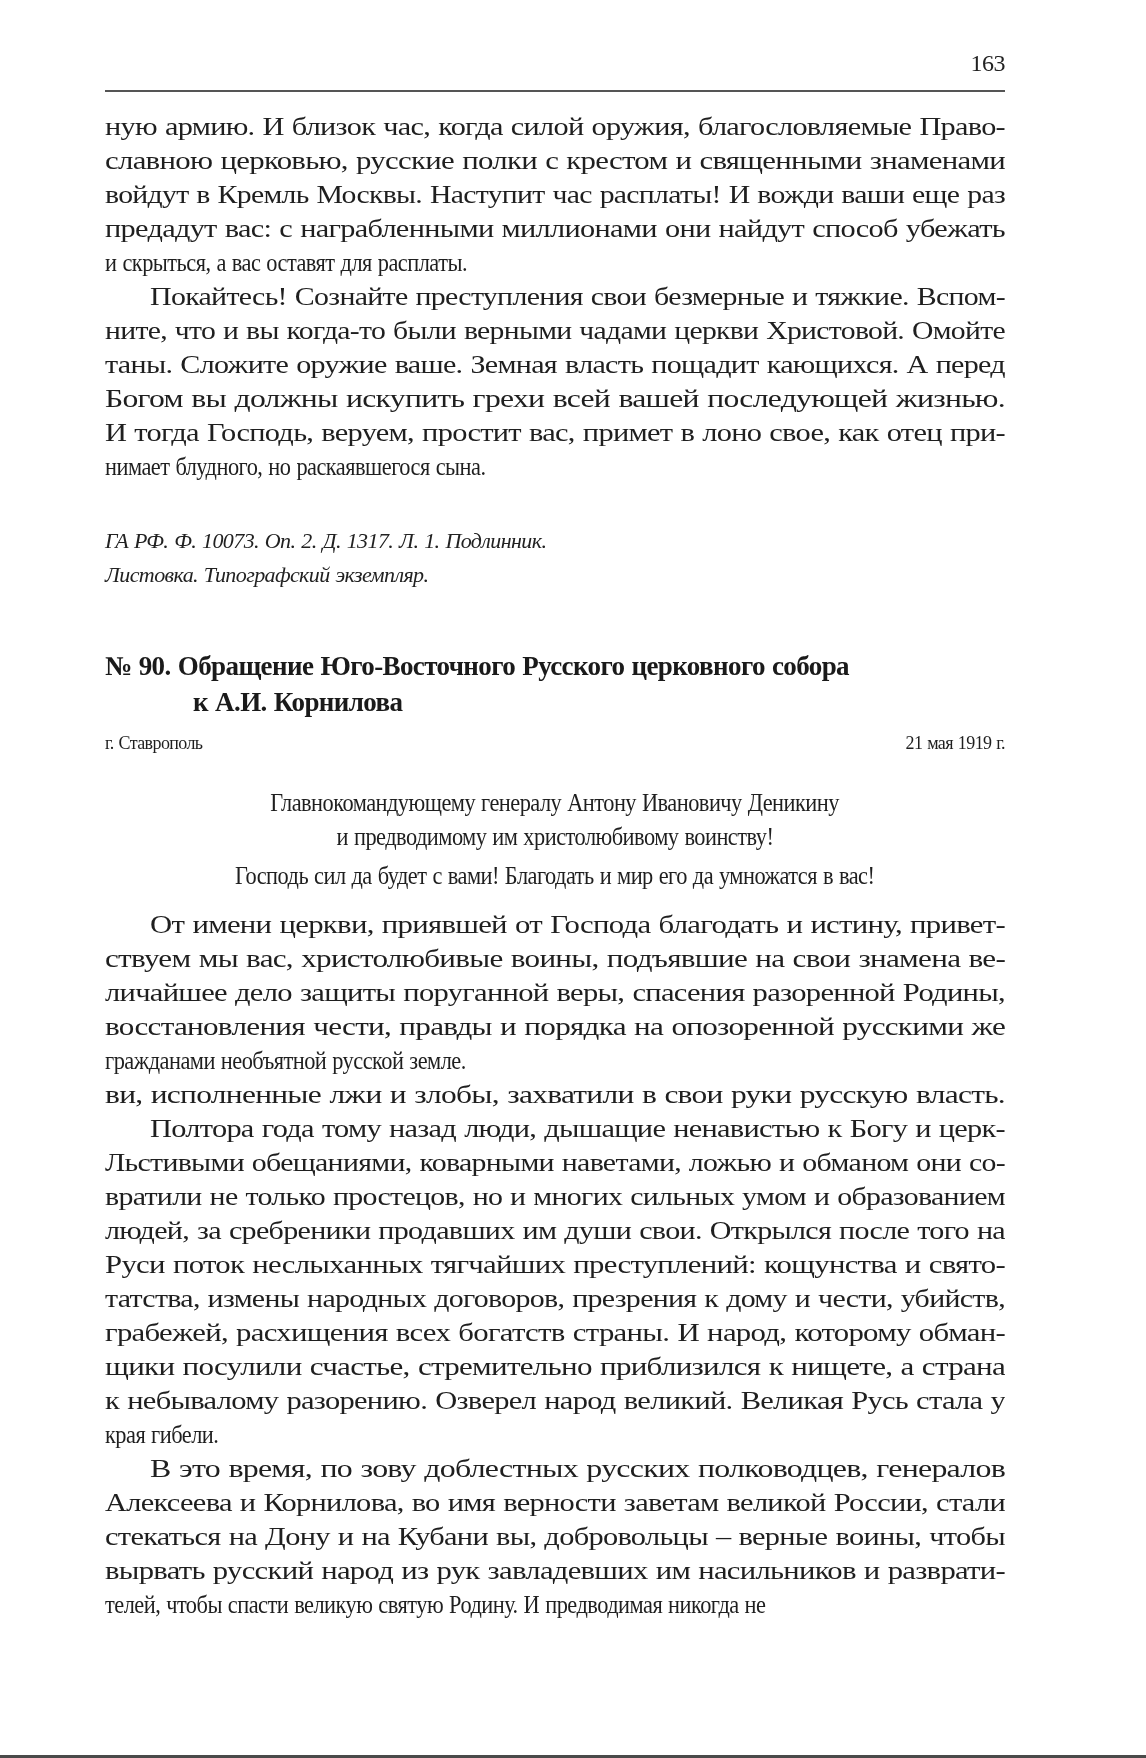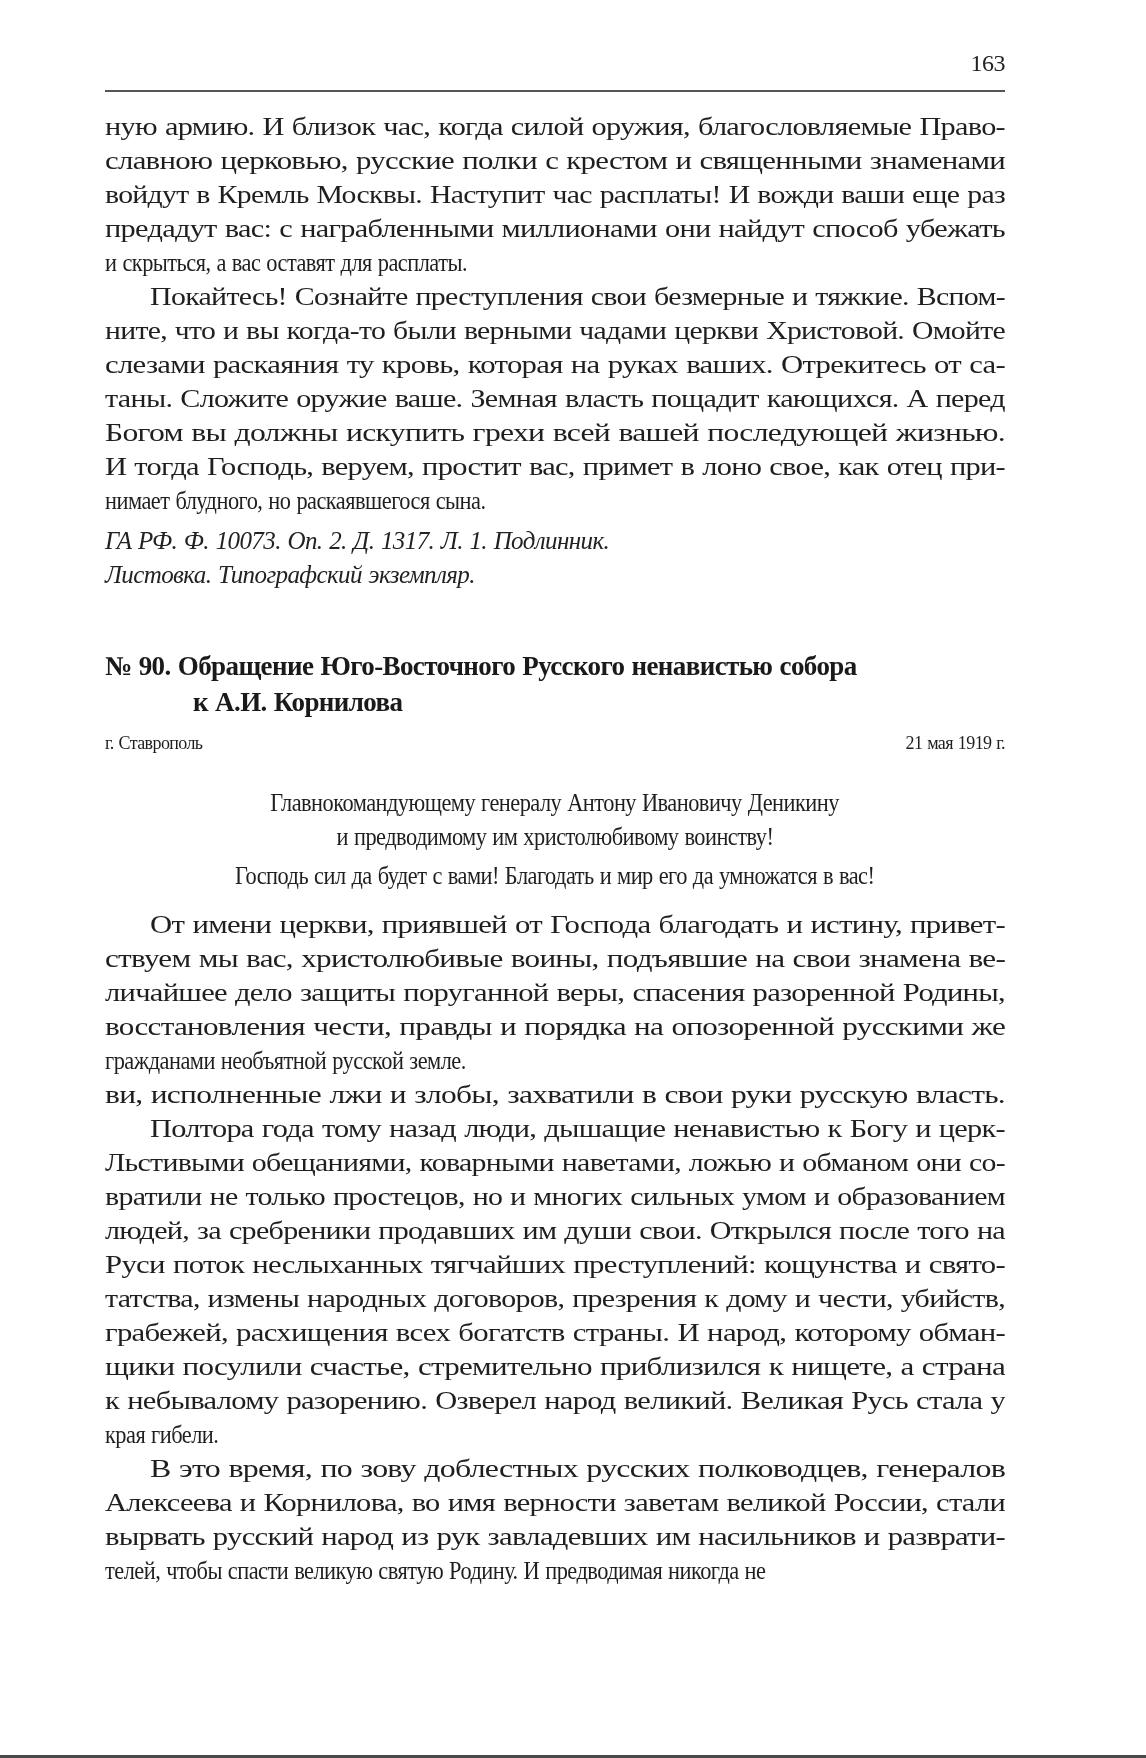--- a/index.html
+++ b/index.html
@@ -56,21 +56,21 @@
       
       text-align: justify;
       text-align-last: justify;
       white-space: normal;
       overflow: hidden;
     }
     .indent { padding-left: 45px; }
     .c { text-align: center; }
     .src {
       font-style: italic;
-      font-size: 25px;
+      font-size: 22px;
       height: 34px;
       line-height: 34px;
       display: block;
       white-space: nowrap;
       color: #222;
     }
     .doc-heading {
       font-weight: bold;
       font-size: 27px;
       line-height: 36px;
@@ -98,36 +98,35 @@
   <div id="prev-p0">
       <span class="line condensed j" style="white-space: nowrap; text-align-last: auto;"><span style="white-space: nowrap; display: inline-block; transform-origin: left center; transform: scaleX(1.1652);">ную армию. И близок час, когда силой оружия, благословляемые Право-</span></span>
       <span class="line condensed j" style="white-space: nowrap; text-align-last: auto;"><span style="white-space: nowrap; display: inline-block; transform-origin: left center; transform: scaleX(1.1858);">славною церковью, русские полки с крестом и священными знаменами</span></span>
       <span class="line condensed j" style="white-space: nowrap; text-align-last: auto;"><span style="white-space: nowrap; display: inline-block; transform-origin: left center; transform: scaleX(1.1434);">войдут в Кремль Москвы. Наступит час расплаты! И вожди ваши еще раз</span></span>
       <span class="line condensed j" style="white-space: nowrap; text-align-last: auto;"><span style="white-space: nowrap; display: inline-block; transform-origin: left center; transform: scaleX(1.1674);">предадут вас: с награбленными миллионами они найдут способ убежать</span></span>
       <span class="line condensed" style="white-space: nowrap; text-align-last: auto;"><span style="white-space: nowrap; display: inline-block; transform-origin: left center; transform: scaleX(0.86);">и скрыться, а вас оставят для расплаты.</span></span>
     </div>
   <div id="prev-p1">
       <span class="line condensed j indent" style="white-space: nowrap; text-align-last: auto;"><span style="white-space: nowrap; display: inline-block; transform-origin: left center; transform: scaleX(1.1493);">Покайтесь! Сознайте преступления свои безмерные и тяжкие. Вспом-</span></span>
       <span class="line condensed j" style="white-space: nowrap; text-align-last: auto;"><span style="white-space: nowrap; display: inline-block; transform-origin: left center; transform: scaleX(1.1419);">ните, что и вы когда-то были верными чадами церкви Христовой. Омойте</span></span>
-      <span class="line condensed j" style="white-space: nowrap; text-align-last: auto;"><span style="white-space: nowrap; display: inline-block; transform-origin: left center; transform: scaleX(1.1828);">слезами раскаяния ту кровь, которая на руках ваших. Отрекитесь от са-</span></span>
       <span class="line condensed j" style="white-space: nowrap; text-align-last: auto;"><span style="white-space: nowrap; display: inline-block; transform-origin: left center; transform: scaleX(1.1577);">таны. Сложите оружие ваше. Земная власть пощадит кающихся. А перед</span></span>
       <span class="line condensed j" style="white-space: nowrap; text-align-last: auto;"><span style="white-space: nowrap; display: inline-block; transform-origin: left center; transform: scaleX(1.2188);">Богом вы должны искупить грехи всей вашей последующей жизнью.</span></span>
       <span class="line condensed j" style="white-space: nowrap; text-align-last: auto;"><span style="white-space: nowrap; display: inline-block; transform-origin: left center; transform: scaleX(1.1696);">И тогда Господь, веруем, простит вас, примет в лоно свое, как отец при-</span></span>
       <span class="line condensed" style="white-space: nowrap; text-align-last: auto;"><span style="white-space: nowrap; display: inline-block; transform-origin: left center; transform: scaleX(0.86);">нимает блудного, но раскаявшегося сына.</span></span>
     </div>
 </div>
 
 <div class="col" style="top:524px;">
   <span class="src condensed">ГА РФ. Ф. 10073. Оп. 2. Д. 1317. Л. 1. Подлинник.</span>
   <span class="src condensed">Листовка. Типографский экземпляр.</span>
 </div>
 
 <div class="col doc-heading condensed" style="top:648px;">
   <span>№ 90.</span>
-  <span>Обращение Юго-Восточного Русского ненавистью собора</span>
+  <span>Обращение Юго-Восточного Русского церковного собора</span>
   <span class="cont">к А.И. Корнилова</span>
 </div>
 
 <div class="col place-date condensed" style="top:726px;">
   <span>г. Ставрополь</span>
   <span>21 мая 1919 г.</span>
 </div>
 
 <div class="col" style="top:786px;">
   <span class="line c condensed" style="white-space: nowrap; text-align-last: auto;"><span style="white-space: nowrap; display: inline-block; transform-origin: center center; transform: scaleX(0.86);">Главнокомандующему генералу Антону Ивановичу Деникину</span></span>
@@ -155,18 +154,19 @@
       <span class="line condensed j" style="white-space: nowrap; text-align-last: auto;"><span style="white-space: nowrap; display: inline-block; transform-origin: left center; transform: scaleX(1.1826);">Руси поток неслыханных тягчайших преступлений: кощунства и свято-</span></span>
       <span class="line condensed j" style="white-space: nowrap; text-align-last: auto;"><span style="white-space: nowrap; display: inline-block; transform-origin: left center; transform: scaleX(1.1504);">татства, измены народных договоров, презрения к дому и чести, убийств,</span></span>
       <span class="line condensed j" style="white-space: nowrap; text-align-last: auto;"><span style="white-space: nowrap; display: inline-block; transform-origin: left center; transform: scaleX(1.1843);">грабежей, расхищения всех богатств страны. И народ, которому обман-</span></span>
       <span class="line condensed j" style="white-space: nowrap; text-align-last: auto;"><span style="white-space: nowrap; display: inline-block; transform-origin: left center; transform: scaleX(1.1942);">щики посулили счастье, стремительно приблизился к нищете, а страна</span></span>
       <span class="line condensed j" style="white-space: nowrap; text-align-last: auto;"><span style="white-space: nowrap; display: inline-block; transform-origin: left center; transform: scaleX(1.1731);">к небывалому разорению. Озверел народ великий. Великая Русь стала у</span></span>
       <span class="line condensed" style="white-space: nowrap; text-align-last: auto;"><span style="white-space: nowrap; display: inline-block; transform-origin: left center; transform: scaleX(0.86);">края гибели.</span></span>
     </div>
   <div id="doc-p2">
       <span class="line condensed j indent" style="white-space: nowrap; text-align-last: auto;"><span style="white-space: nowrap; display: inline-block; transform-origin: left center; transform: scaleX(1.2267);">В это время, по зову доблестных русских полководцев, генералов</span></span>
       <span class="line condensed j" style="white-space: nowrap; text-align-last: auto;"><span style="white-space: nowrap; display: inline-block; transform-origin: left center; transform: scaleX(1.1699);">Алексеева и Корнилова, во имя верности заветам великой России, стали</span></span>
+      <span class="line condensed j" style="white-space: nowrap; text-align-last: auto;"><span style="white-space: nowrap; display: inline-block; transform-origin: left center; transform: scaleX(1.1694);">стекаться на Дону и на Кубани вы, добровольцы – верные воины, чтобы</span></span>
       <span class="line condensed j" style="white-space: nowrap; text-align-last: auto;"><span style="white-space: nowrap; display: inline-block; transform-origin: left center; transform: scaleX(1.1792);">вырвать русский народ из рук завладевших им насильников и разврати-</span></span>
       <span class="line condensed" style="white-space: nowrap; text-align-last: auto;"><span style="white-space: nowrap; display: inline-block; transform-origin: left center; transform: scaleX(0.86);">телей, чтобы спасти великую святую Родину. И предводимая никогда не</span></span>
     </div>
 </div>
 
 <div class="bottom-rule"></div>
 
 </body></html>

